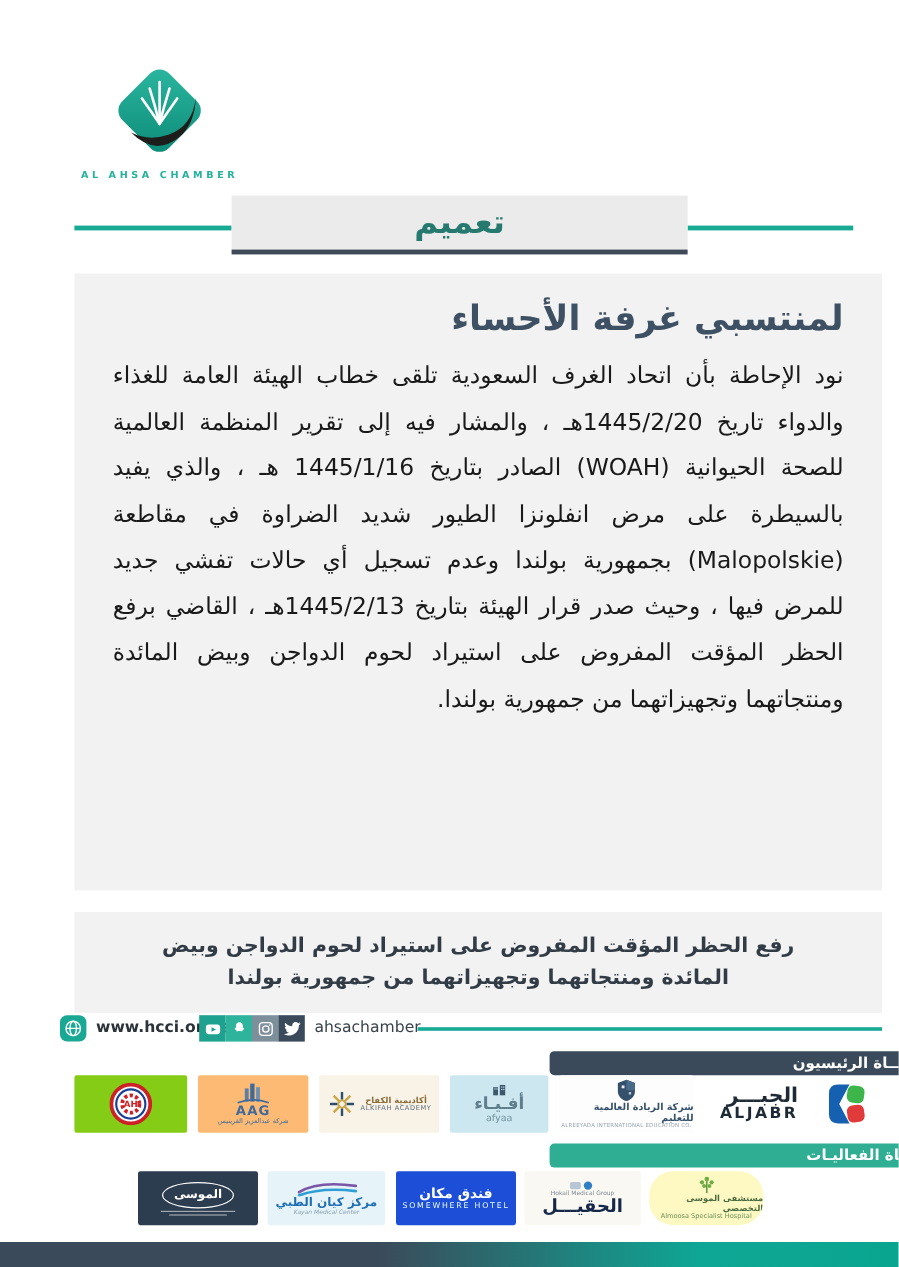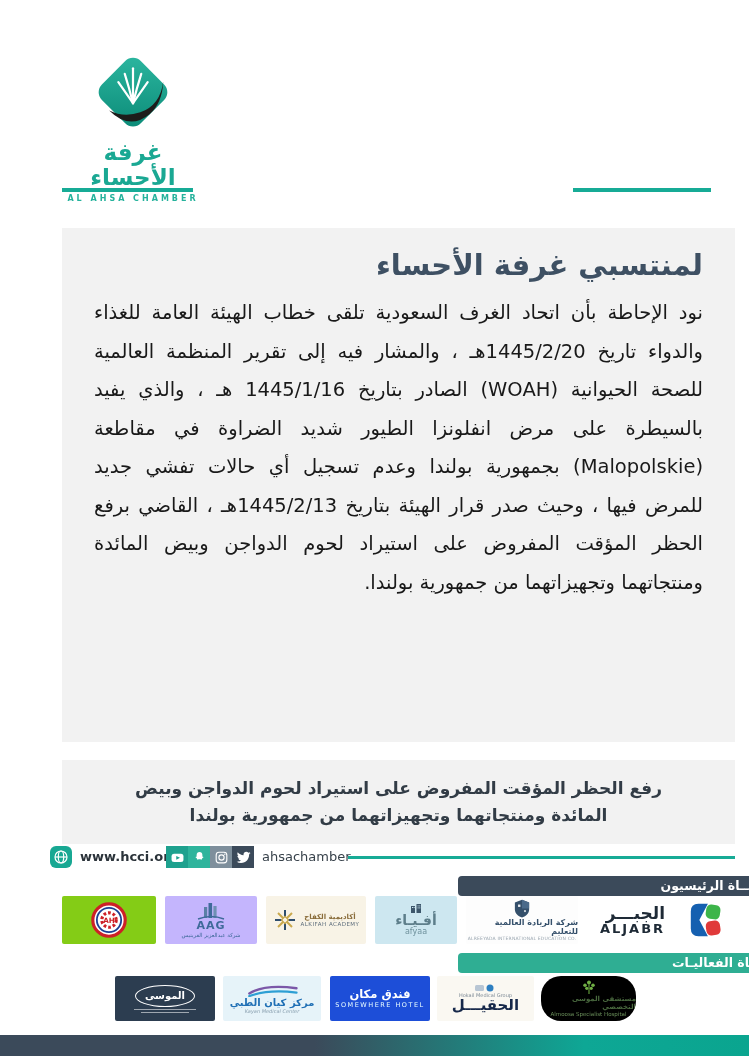--- a/index.html
+++ b/index.html
@@ -50,21 +50,21 @@
              border-radius:4px 0 0 4px;}
   .sp-header.main{top:876px;background:#3b4a5a;}
   .sp-header.events{top:953px;background:#2fae93;}
 
   
   .spcell{position:absolute;border-radius:2px;display:flex;flex-direction:column;align-items:center;
           justify-content:center;overflow:hidden;box-sizing:border-box;}
   .mrow .spcell{top:896px;height:48px;}
   .erow .spcell{top:976px;height:45px;}
   .c-hussaini{left:62px;width:94px;background:#84cc16;}
-  .c-aag{left:165px;width:92px;background:#c4b5fd;}
+  .c-aag{left:165px;width:92px;background:#fdba74;}
   .c-aag .aag-txt{font-size:11px;font-weight:bold;color:#3f6a9a;line-height:11px;letter-spacing:1px;}
   .c-aag .aag-ar{font-size:5.5px;color:#3f6a9a;margin-top:1px;}
   .c-kifah{left:266px;width:100px;background:#f8f3e6;flex-direction:row;gap:4px;}
   .kifah-txt{display:flex;flex-direction:column;align-items:center;}
   .kifah-ar{font-size:7px;color:#8a6d3b;font-weight:bold;}
   .kifah-en{font-size:5.5px;color:#5b6b7a;letter-spacing:.5px;}
   .c-afyaa{left:375px;width:82px;background:#cde7f0;}
   .afyaa-ar{font-size:14px;color:#5d7e8a;font-weight:bold;line-height:14px;}
   .afyaa-en{font-size:8px;color:#6f929d;line-height:9px;}
   .c-reeyada{left:466px;width:112px;background:#fdfdfd;}
@@ -82,21 +82,21 @@
   .almousa-bar{background:#fff;opacity:.55;height:1px;margin-top:2px;}
   .c-kayan{left:223px;width:98px;background:#e6f3f9;}
   .kayan-ar{font-size:10px;font-weight:bold;color:#1f6fb5;line-height:11px;}
   .kayan-en{font-size:5px;color:#8aa0b0;font-style:italic;}
   .c-somewhere{left:330px;width:100px;background:#1d4ed8;}
   .smw-ar{color:#fff;font-size:11.5px;font-weight:bold;line-height:13px;}
   .smw-en{color:#eafeff;font-size:6.5px;letter-spacing:1.5px;line-height:8px;}
   .c-hokail{left:437px;width:97px;background:#faf8f2;}
   .hokail-top{font-size:5px;color:#7d8a95;}
   .hokail-ar{font-size:15px;font-weight:bold;color:#16284a;line-height:15px;}
-  .c-almoosa{left:541px;width:95px;background:#000000;border-radius:20px;}
+  .c-almoosa{left:541px;width:95px;background:#fef9c3;border-radius:20px;}
   .almoosa-ar{font-size:7px;font-weight:bold;color:#4a6a3f;line-height:8px;}
   .almoosa-en{font-size:5.5px;color:#6a8f5a;line-height:7px;}
 
   
   .bottom-bar{position:absolute;left:0;top:1035px;width:749px;height:21px;
               background:linear-gradient(90deg,#3b4a5a 0%,#3b4a5a 42%,#0ea795 78%,#0aa58f 100%);}
 </style>
 </head>
 <body>
 
@@ -113,26 +113,28 @@
       <rect x="20" y="16" width="60" height="60" rx="12" transform="rotate(45 50 46)" fill="url(#lgd)"></rect>
       <path d="M24 66 Q46 88 68 70 Q82 58 83 34 Q80 60 58 68 Q40 74 24 66 Z" fill="#1d1d1b"></path>
       <g stroke="#ffffff" stroke-width="2.4" fill="none" stroke-linecap="round">
         <path d="M50 20 L50 58"></path>
         <path d="M41 26 Q46 42 50 58"></path>
         <path d="M59 26 Q54 42 50 58"></path>
         <path d="M34 35 Q43 48 50 58"></path>
         <path d="M66 35 Q57 48 50 58"></path>
       </g>
     </svg>
-    <div class="logo-ar">غرفة الأحساء</div>
     <div class="logo-en">AL AHSA CHAMBER</div>
   </div>
 
   <div class="banner-line left"></div>
   <div class="banner-line right"></div>
+  <div class="banner-box">
+    <span class="label">تعميم</span>
+  </div>
 
   <div class="card">
     <div class="card-title">لمنتسبي غرفة الأحساء</div>
     <div class="card-body">نود الإحاطة بأن اتحاد الغرف السعودية تلقى خطاب الهيئة العامة للغذاء والدواء تاريخ 1445/2/20هـ ، والمشار فيه إلى تقرير المنظمة العالمية للصحة الحيوانية (WOAH) الصادر بتاريخ 1445/1/16 هـ ، والذي يفيد بالسيطرة على مرض انفلونزا الطيور شديد الضراوة في مقاطعة (Malopolskie) بجمهورية بولندا وعدم تسجيل أي حالات تفشي جديد للمرض فيها ، وحيث صدر قرار الهيئة بتاريخ 1445/2/13هـ ، القاضي برفع الحظر المؤقت المفروض على استيراد لحوم الدواجن وبيض المائدة ومنتجاتهما وتجهيزاتهما من جمهورية بولندا.</div>
   </div>
 
   <div class="summary">
     <div class="summary-text">رفع الحظر المؤقت المفروض على استيراد لحوم الدواجن وبيض المائدة ومنتجاتهما وتجهيزاتهما من جمهورية بولندا</div>
   </div>
 

